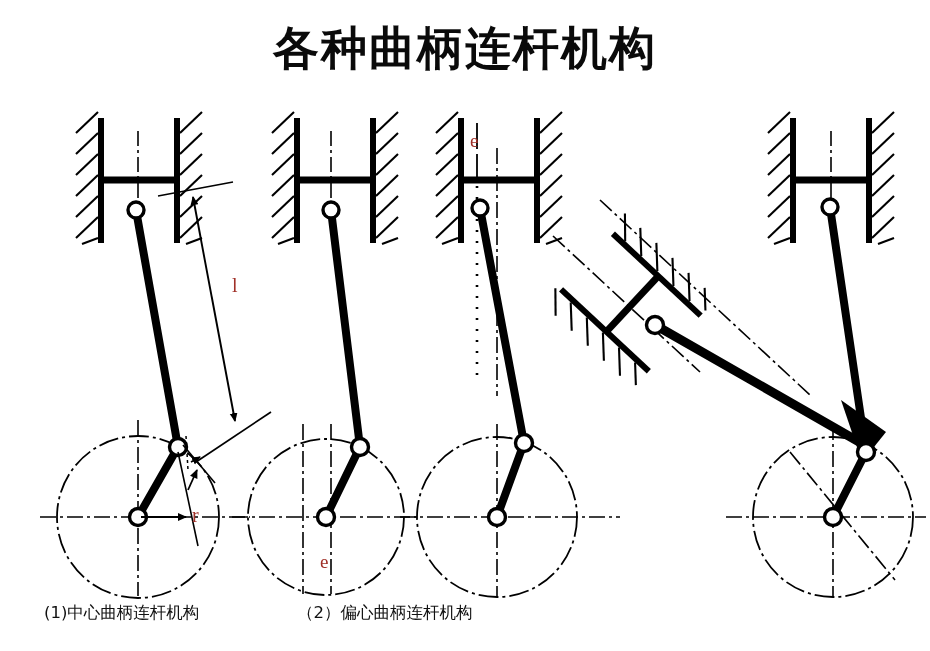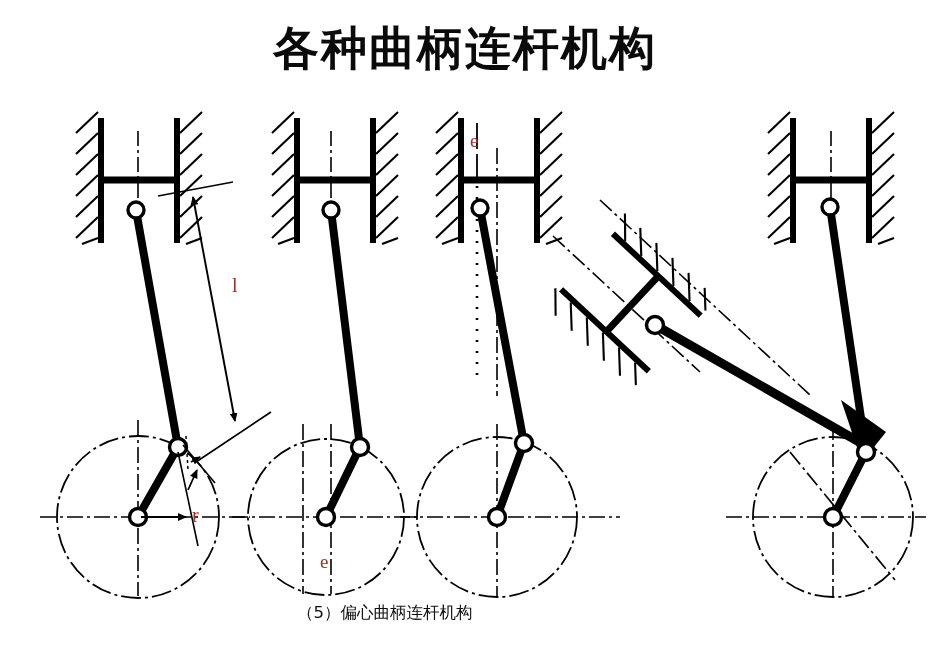--- a/index.html
+++ b/index.html
@@ -284,15 +284,16 @@
       <line x1="726" y1="517" x2="926" y2="517" stroke="#000" stroke-width="1.6" stroke-dasharray="16,4,3,4"></line>
       <line x1="790" y1="452" x2="895" y2="580" stroke="#000" stroke-width="1.6" stroke-dasharray="16,4,3,4"></line>
 
       <circle cx="830" cy="207" r="8" fill="#ffffff" stroke="#000" stroke-width="3.4"></circle>
       <circle cx="866" cy="452" r="8.5" fill="#ffffff" stroke="#000" stroke-width="3.4"></circle>
       <circle cx="833" cy="517" r="8.5" fill="#ffffff" stroke="#000" stroke-width="3.4"></circle>
     </g>
 
   </svg>
 
-  <div class="cap" id="cap2">（5）偏心曲柄连杆机构</div>
+  <div class="cap" id="cap1">(1)中心曲柄连杆机构</div>
+  <div class="cap" id="cap2">（2）偏心曲柄连杆机构</div>
 
 </div>
 
 </body></html>

